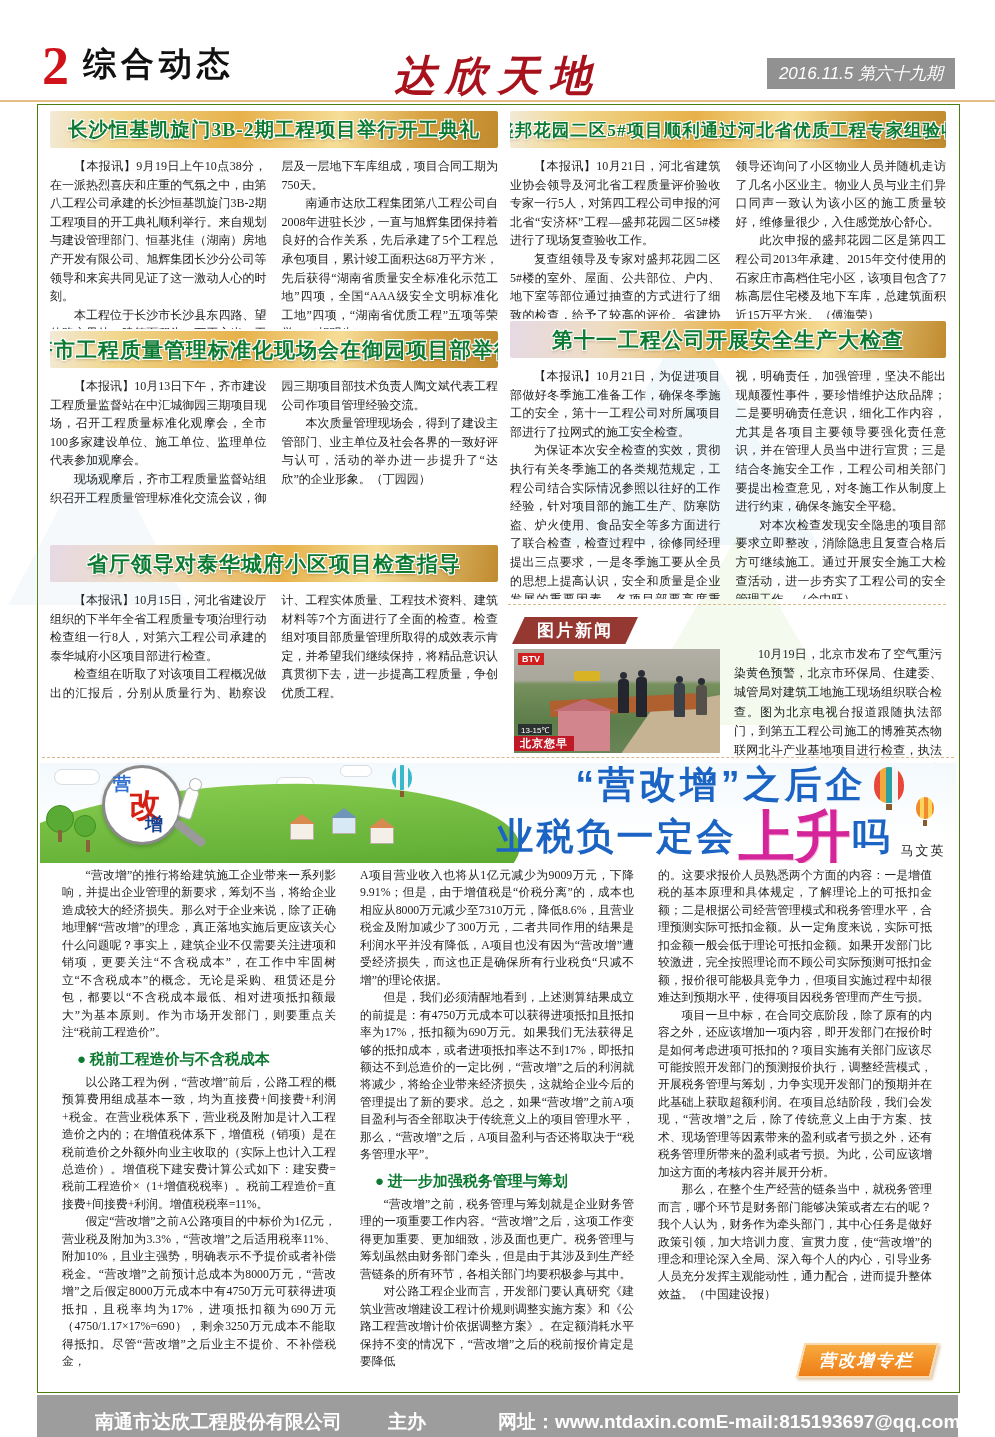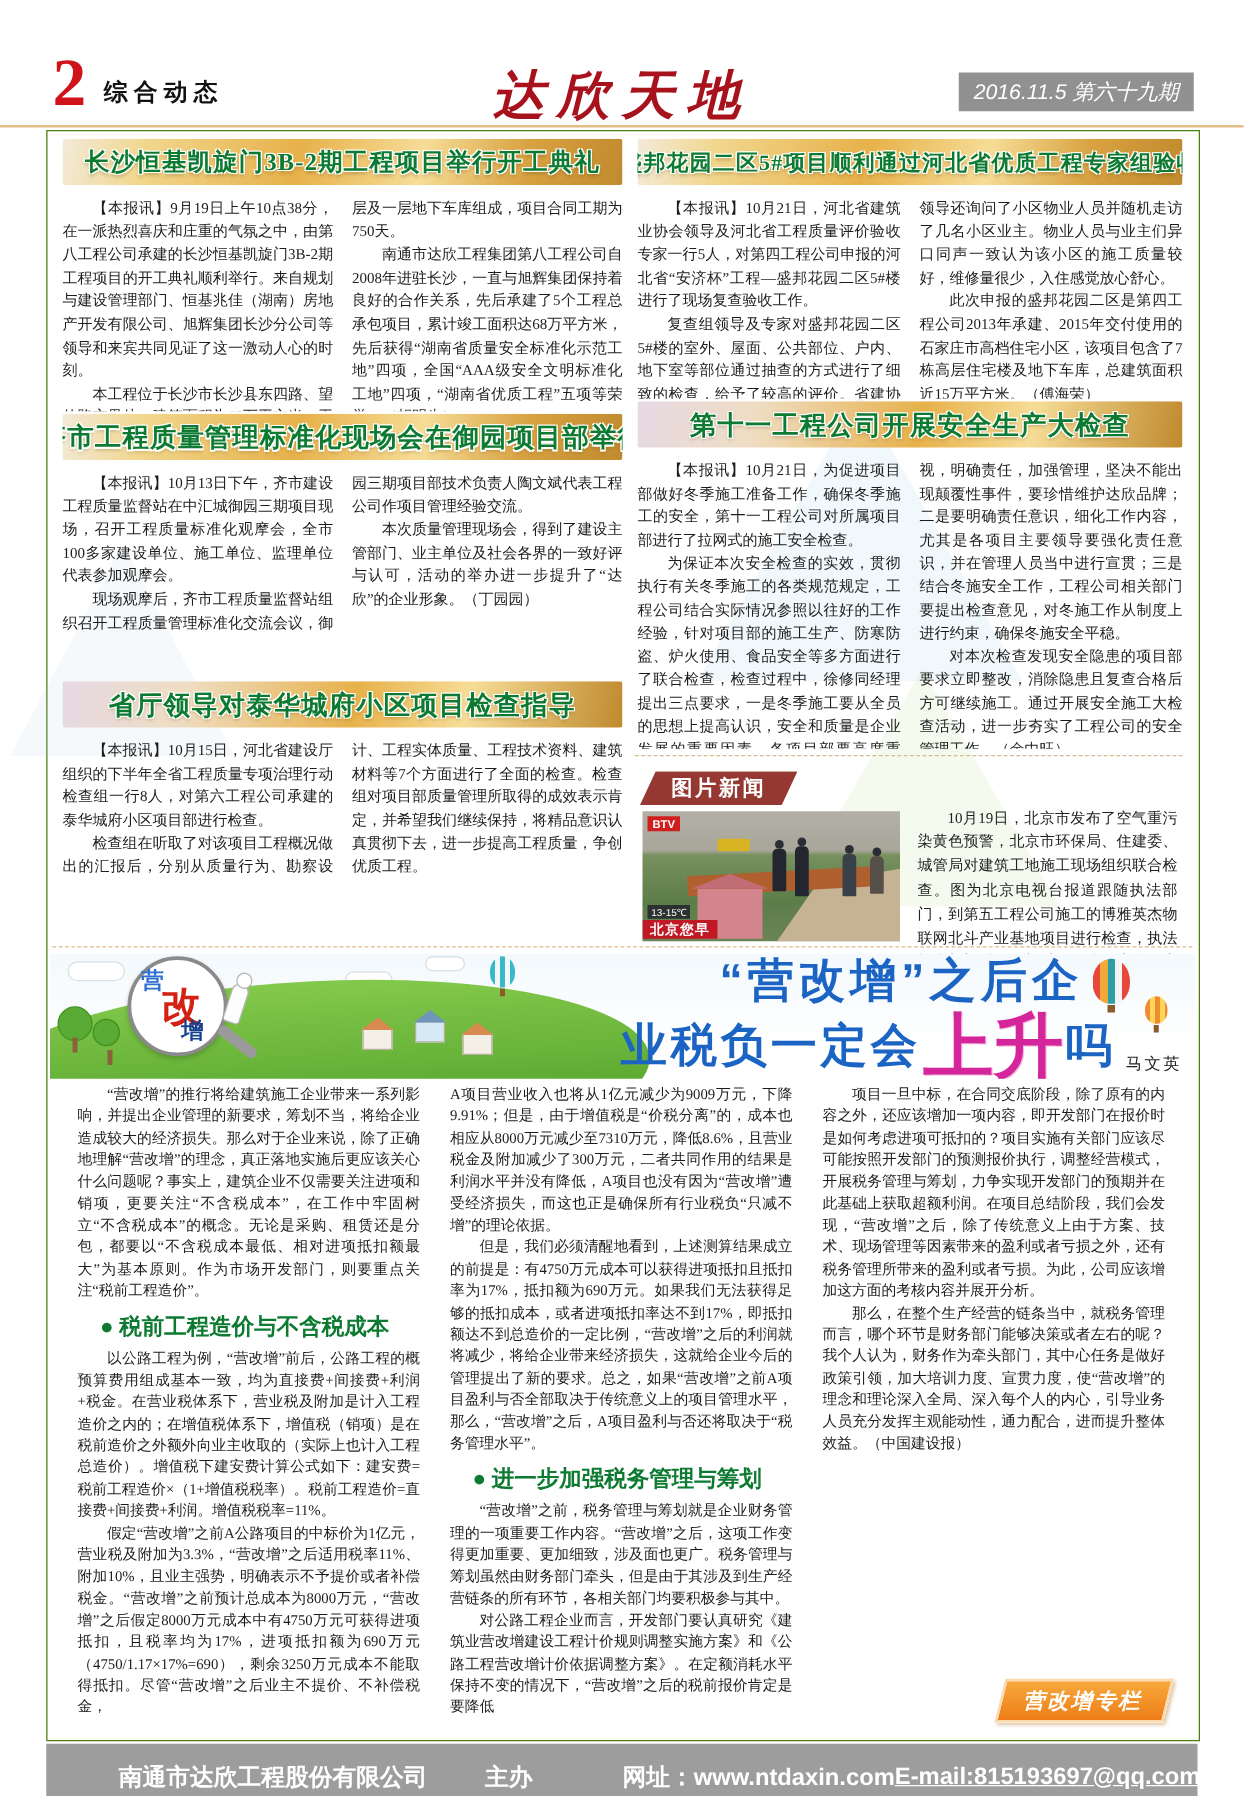--- a/index.html
+++ b/index.html
@@ -4,21 +4,21 @@
 <style>
   html,body{margin:0;padding:0;}
   body{
     width:995px;height:1437px;position:relative;background:#ffffff;
     font-family:"Liberation Serif","DejaVu Serif",serif;color:#222;overflow:hidden;
   }
   
   .header{position:absolute;left:0;top:0;width:995px;height:100px;}
   .hdr-left{position:absolute;left:42px;top:42px;display:flex;align-items:flex-end;gap:14px;}
   .pageno{font-family:"Liberation Serif",serif;font-weight:bold;font-size:54px;line-height:0.9;color:#d0121a;}
-  .section-name{font-size:19px;font-weight:bold;color:#111;letter-spacing:5px;padding-bottom:4px;}
+  .section-name{font-size:33px;font-weight:bold;color:#111;letter-spacing:5px;padding-bottom:4px;}
   .masthead{position:absolute;left:0;right:0;top:48px;text-align:center;
     font-size:42px;font-weight:bold;font-style:italic;color:#a8121c;letter-spacing:10px;}
   .issue-box{position:absolute;right:40px;top:58px;background:#919191;color:#fff;
     font-family:"Liberation Sans",sans-serif;font-size:17px;padding:4px 12px;font-style:italic;}
   .hdr-rule{position:absolute;left:0;top:100px;width:995px;height:2px;background:#e3bd86;}
 
   
   .content{position:absolute;left:37px;top:104px;width:921px;height:1287px;
     border:1px solid #4d7c0f;background:#fff;}
   
@@ -110,35 +110,35 @@
     display:flex;align-items:flex-end;justify-content:center;gap:2px;}
   .f-em{font-size:56px;line-height:.9;color:#d4259b;letter-spacing:0;
     text-shadow:1px 1px 0 #f7b9dd;transform:translateY(4px);}
   .f-author{font-size:13px;font-weight:normal;color:#222;letter-spacing:2px;align-self:flex-end;margin-left:6px;
     font-family:"Liberation Serif",serif;}
   
   .fcol{position:absolute;top:762px;width:274px;height:522px;overflow:hidden;
     text-align:justify;font-size:11.8px;line-height:1.48;color:#1c1c1c;}
   .fcol p{margin:0;text-indent:2em;}
   .fcol p.cont{text-indent:0;}
-  .fcol .sub{color:#0d7a31;font-weight:bold;font-size:18px;text-indent:1em;margin:6px 0 4px 0;}
+  .fcol .sub{color:#0d7a31;font-weight:bold;font-size:15px;text-indent:1em;margin:6px 0 4px 0;}
   .fc1{left:24px;} .fc2{left:322px;} .fc3{left:620px;}
   .ribbon{position:absolute;right:24px;top:1238px;background:linear-gradient(180deg,#f7a93d,#ee7d17);
     color:#fff;font-size:17px;font-weight:bold;letter-spacing:2px;padding:4px 18px;
     transform:skewX(-14deg);border:2px solid #fad9ad;box-shadow:2px 2px 3px rgba(160,90,0,.35);}
 
   
   .footer{position:absolute;left:37px;top:1395px;width:921px;height:33px;background:#9d9d9d;
     display:flex;align-items:center;color:#fff;font-family:"Liberation Sans","DejaVu Sans",sans-serif;
     font-size:19px;font-weight:600;padding:10px 0;}
   .footer span{white-space:nowrap;}
   .ft-pub{margin-left:58px;}
   .ft-role{margin-left:46px;}
   .ft-web{margin-left:72px;}
-  .ft-mail{margin-left:auto;margin-right:58px;text-decoration:underline;}
+  .ft-mail{margin-left:auto;margin-right:58px;}
 </style>
 </head>
 <body>
 
 <div class="header">
   <div class="hdr-left">
     <span class="pageno">2</span>
     <span class="section-name">综合动态</span>
   </div>
   <div class="masthead">达欣天地</div>
@@ -265,20 +265,21 @@
     <p>假定“营改增”之前A公路项目的中标价为1亿元，营业税及附加为3.3%，“营改增”之后适用税率11%、附加10%，且业主强势，明确表示不予提价或者补偿税金。“营改增”之前预计总成本为8000万元，“营改增”之后假定8000万元成本中有4750万元可获得进项抵扣，且税率均为17%，进项抵扣额为690万元（4750/1.17×17%=690），剩余3250万元成本不能取得抵扣。尽管“营改增”之后业主不提价、不补偿税金，</p>
   </div>
   <div class="fcol fc2">
     <p class="cont">A项目营业收入也将从1亿元减少为9009万元，下降9.91%；但是，由于增值税是“价税分离”的，成本也相应从8000万元减少至7310万元，降低8.6%，且营业税金及附加减少了300万元，二者共同作用的结果是利润水平并没有降低，A项目也没有因为“营改增”遭受经济损失，而这也正是确保所有行业税负“只减不增”的理论依据。</p>
     <p>但是，我们必须清醒地看到，上述测算结果成立的前提是：有4750万元成本可以获得进项抵扣且抵扣率为17%，抵扣额为690万元。如果我们无法获得足够的抵扣成本，或者进项抵扣率达不到17%，即抵扣额达不到总造价的一定比例，“营改增”之后的利润就将减少，将给企业带来经济损失，这就给企业今后的管理提出了新的要求。总之，如果“营改增”之前A项目盈利与否全部取决于传统意义上的项目管理水平，那么，“营改增”之后，A项目盈利与否还将取决于“税务管理水平”。</p>
     <p class="sub">● 进一步加强税务管理与筹划</p>
     <p>“营改增”之前，税务管理与筹划就是企业财务管理的一项重要工作内容。“营改增”之后，这项工作变得更加重要、更加细致，涉及面也更广。税务管理与筹划虽然由财务部门牵头，但是由于其涉及到生产经营链条的所有环节，各相关部门均要积极参与其中。</p>
     <p>对公路工程企业而言，开发部门要认真研究《建筑业营改增建设工程计价规则调整实施方案》和《公路工程营改增计价依据调整方案》。在定额消耗水平保持不变的情况下，“营改增”之后的税前报价肯定是要降低</p>
   </div>
   <div class="fcol fc3">
+    <p class="cont">的。这要求报价人员熟悉两个方面的内容：一是增值税的基本原理和具体规定，了解理论上的可抵扣金额；二是根据公司经营管理模式和税务管理水平，合理预测实际可抵扣金额。从一定角度来说，实际可抵扣金额一般会低于理论可抵扣金额。如果开发部门比较激进，完全按照理论而不顾公司实际预测可抵扣金额，报价很可能极具竞争力，但项目实施过程中却很难达到预期水平，使得项目因税务管理而产生亏损。</p>
     <p>项目一旦中标，在合同交底阶段，除了原有的内容之外，还应该增加一项内容，即开发部门在报价时是如何考虑进项可抵扣的？项目实施有关部门应该尽可能按照开发部门的预测报价执行，调整经营模式，开展税务管理与筹划，力争实现开发部门的预期并在此基础上获取超额利润。在项目总结阶段，我们会发现，“营改增”之后，除了传统意义上由于方案、技术、现场管理等因素带来的盈利或者亏损之外，还有税务管理所带来的盈利或者亏损。为此，公司应该增加这方面的考核内容并展开分析。</p>
     <p>那么，在整个生产经营的链条当中，就税务管理而言，哪个环节是财务部门能够决策或者左右的呢？我个人认为，财务作为牵头部门，其中心任务是做好政策引领，加大培训力度、宣贯力度，使“营改增”的理念和理论深入全局、深入每个人的内心，引导业务人员充分发挥主观能动性，通力配合，进而提升整体效益。（中国建设报）</p>
   </div>
 
   <div class="ribbon">营改增专栏</div>
 </div>
 
 <div class="footer">
   <span class="ft-pub">南通市达欣工程股份有限公司</span>
   <span class="ft-role">主办</span>

